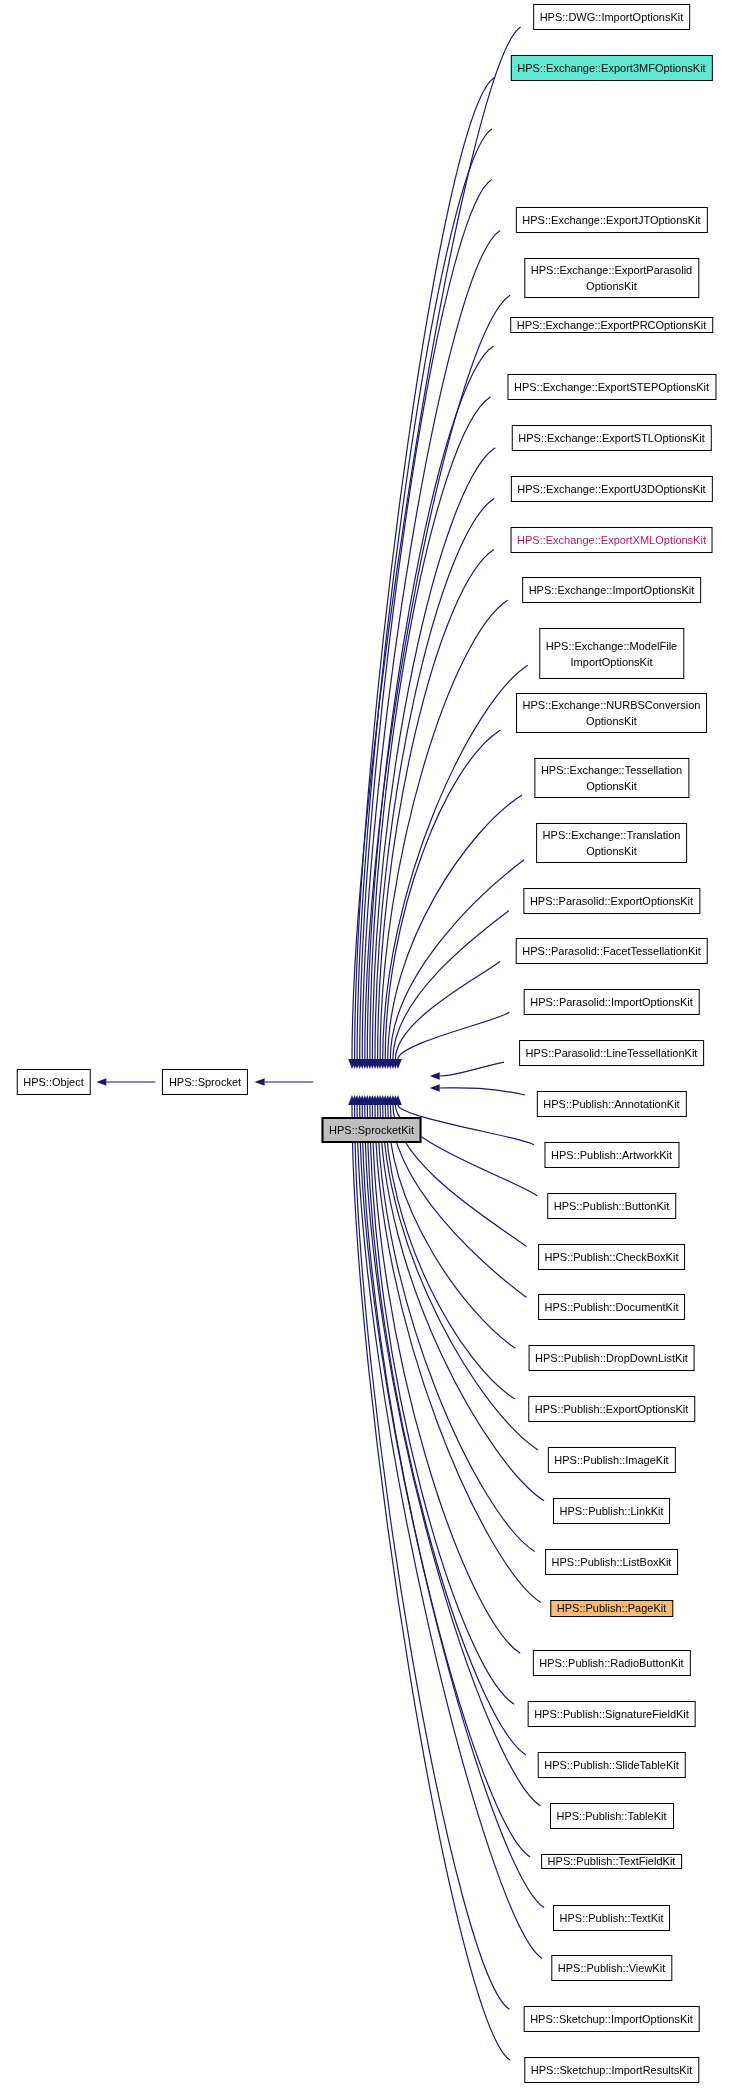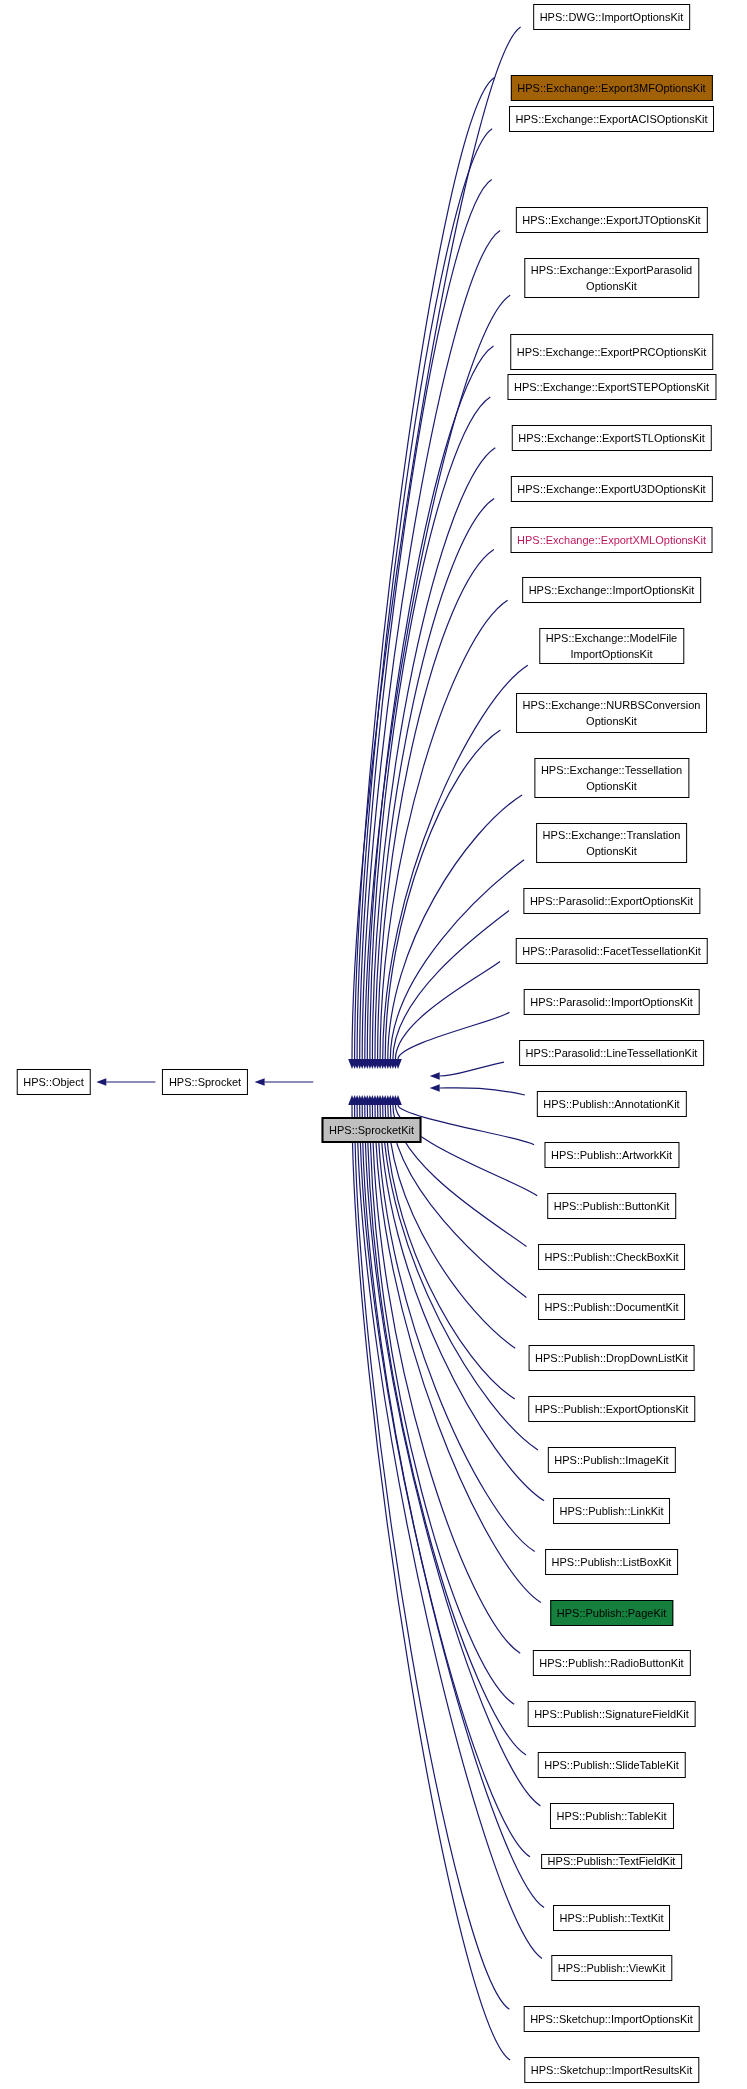--- a/index.html
+++ b/index.html
@@ -132,52 +132,49 @@
       </div>
       <div class="node" style="left: 205px; top: 1069px; height: 26px; background: rgb(255, 255, 255); border-color: rgb(0, 0, 0); color: rgb(0, 0, 0);">
         <span class="nline">HPS::Sprocket</span>
       </div>
       <div class="node hl" style="left: 371.5px; top: 1069px; height: 26px; background: rgb(191, 191, 191); border-color: rgb(0, 0, 0); color: rgb(0, 0, 0);">
         <span class="nline">HPS::SprocketKit</span>
       </div>
       <div class="node" style="left: 611.5px; top: 4px; height: 26px; background: rgb(255, 255, 255); border-color: rgb(0, 0, 0); color: rgb(0, 0, 0);">
         <span class="nline">HPS::DWG::ImportOptionsKit</span>
       </div>
-      <div class="node" style="left: 611.5px; top: 54.85px; height: 26px; background: #a16207; border-color: rgb(0, 0, 0); color: rgb(0, 0, 0); margin-top: 20px;">
+      <div class="node" style="left: 611.5px; top: 54.85px; height: 26px; background: #5eead4; border-color: rgb(0, 0, 0); color: rgb(0, 0, 0);">
         <span class="nline">HPS::Exchange::Export3MFOptionsKit</span>
-      </div>
-      <div class="node" style="left: 611.5px; top: 105.7px; height: 26px; background: rgb(255, 255, 255); border-color: rgb(0, 0, 0); color: rgb(0, 0, 0);">
-        <span class="nline">HPS::Exchange::ExportACISOptionsKit</span>
       </div>
       <div class="node" style="left: 611.5px; top: 207.4px; height: 26px; background: rgb(255, 255, 255); border-color: rgb(0, 0, 0); color: rgb(0, 0, 0); justify-content: center;">
         <span class="nline">HPS::Exchange::ExportJTOptionsKit</span>
       </div>
       <div class="node" style="left: 611.5px; top: 258.25px; height: 40px; background: rgb(255, 255, 255); border-color: rgb(0, 0, 0); color: rgb(0, 0, 0);">
         <span class="nline">HPS::Exchange::ExportParasolid</span>
         <span class="nline">OptionsKit</span>
       </div>
-      <div class="node" style="left: 611.5px; top: 334px; height: 36px; background: rgb(255, 255, 255); border-color: rgb(0, 0, 0); color: rgb(0, 0, 0);">
+      <div class="node" style="left: 611.5px; top: 317px; height: 16px; background: rgb(255, 255, 255); border-color: rgb(0, 0, 0); color: rgb(0, 0, 0);">
         <span class="nline">HPS::Exchange::ExportPRCOptionsKit</span>
       </div>
       <div class="node" style="left: 611.5px; top: 373.95px; height: 26px; background: rgb(255, 255, 255); border-color: rgb(0, 0, 0); color: rgb(0, 0, 0);">
         <span class="nline">HPS::Exchange::ExportSTEPOptionsKit</span>
       </div>
       <div class="node" style="left: 611.5px; top: 424.8px; height: 26px; background: rgb(255, 255, 255); border-color: rgb(0, 0, 0); color: rgb(0, 0, 0);">
         <span class="nline">HPS::Exchange::ExportSTLOptionsKit</span>
       </div>
       <div class="node" style="left: 611.5px; top: 475.65px; height: 26px; background: rgb(255, 255, 255); border-color: rgb(0, 0, 0); color: rgb(0, 0, 0);">
         <span class="nline">HPS::Exchange::ExportU3DOptionsKit</span>
       </div>
       <div class="node" style="left: 611.5px; top: 526.5px; height: 26px; background: rgb(255, 255, 255); border-color: rgb(0, 0, 0); color: #be185d;">
         <span class="nline">HPS::Exchange::ExportXMLOptionsKit</span>
       </div>
       <div class="node" style="left: 611.5px; top: 577.35px; height: 26px; background: rgb(255, 255, 255); border-color: rgb(0, 0, 0); color: rgb(0, 0, 0);">
         <span class="nline">HPS::Exchange::ImportOptionsKit</span>
       </div>
-      <div class="node" style="left: 611.5px; top: 628.2px; height: 36px; background: rgb(255, 255, 255); border-color: rgb(0, 0, 0); color: rgb(0, 0, 0);">
+      <div class="node" style="left: 611.5px; top: 628.2px; height: 51px; background: rgb(255, 255, 255); border-color: rgb(0, 0, 0); color: rgb(0, 0, 0);">
         <span class="nline">HPS::Exchange::ModelFile</span>
         <span class="nline">ImportOptionsKit</span>
       </div>
       <div class="node" style="left: 611.5px; top: 693.05px; height: 40px; background: rgb(255, 255, 255); border-color: rgb(0, 0, 0); color: rgb(0, 0, 0);">
         <span class="nline">HPS::Exchange::NURBSConversion</span>
         <span class="nline">OptionsKit</span>
       </div>
       <div class="node" style="left: 611.5px; top: 757.9px; height: 40px; background: rgb(255, 255, 255); border-color: rgb(0, 0, 0); color: rgb(0, 0, 0);">
         <span class="nline">HPS::Exchange::Tessellation</span>
         <span class="nline">OptionsKit</span>
@@ -221,21 +218,21 @@
       </div>
       <div class="node" style="left: 611.5px; top: 1446.95px; height: 26px; background: rgb(255, 255, 255); border-color: rgb(0, 0, 0); color: rgb(0, 0, 0);">
         <span class="nline">HPS::Publish::ImageKit</span>
       </div>
       <div class="node" style="left: 611.5px; top: 1497.8px; height: 26px; background: rgb(255, 255, 255); border-color: rgb(0, 0, 0); color: rgb(0, 0, 0);">
         <span class="nline">HPS::Publish::LinkKit</span>
       </div>
       <div class="node" style="left: 611.5px; top: 1548.65px; height: 26px; background: rgb(255, 255, 255); border-color: rgb(0, 0, 0); color: rgb(0, 0, 0);">
         <span class="nline">HPS::Publish::ListBoxKit</span>
       </div>
-      <div class="node" style="left: 611.5px; top: 1599.5px; height: 26px; background: #15803d; border-color: rgb(0, 0, 0); color: rgb(0, 0, 0);">
+      <div class="node" style="left: 611.5px; top: 1599.5px; height: 17px; background: #fdba74; border-color: rgb(0, 0, 0); color: rgb(0, 0, 0);">
         <span class="nline">HPS::Publish::PageKit</span>
       </div>
       <div class="node" style="left: 611.5px; top: 1650.35px; height: 26px; background: rgb(255, 255, 255); border-color: rgb(0, 0, 0); color: rgb(0, 0, 0);">
         <span class="nline">HPS::Publish::RadioButtonKit</span>
       </div>
       <div class="node" style="left: 611.5px; top: 1701.2px; height: 26px; background: rgb(255, 255, 255); border-color: rgb(0, 0, 0); color: rgb(0, 0, 0);">
         <span class="nline">HPS::Publish::SignatureFieldKit</span>
       </div>
       <div class="node" style="left: 611.5px; top: 1752.05px; height: 26px; background: rgb(255, 255, 255); border-color: rgb(0, 0, 0); color: rgb(0, 0, 0);">
         <span class="nline">HPS::Publish::SlideTableKit</span>

